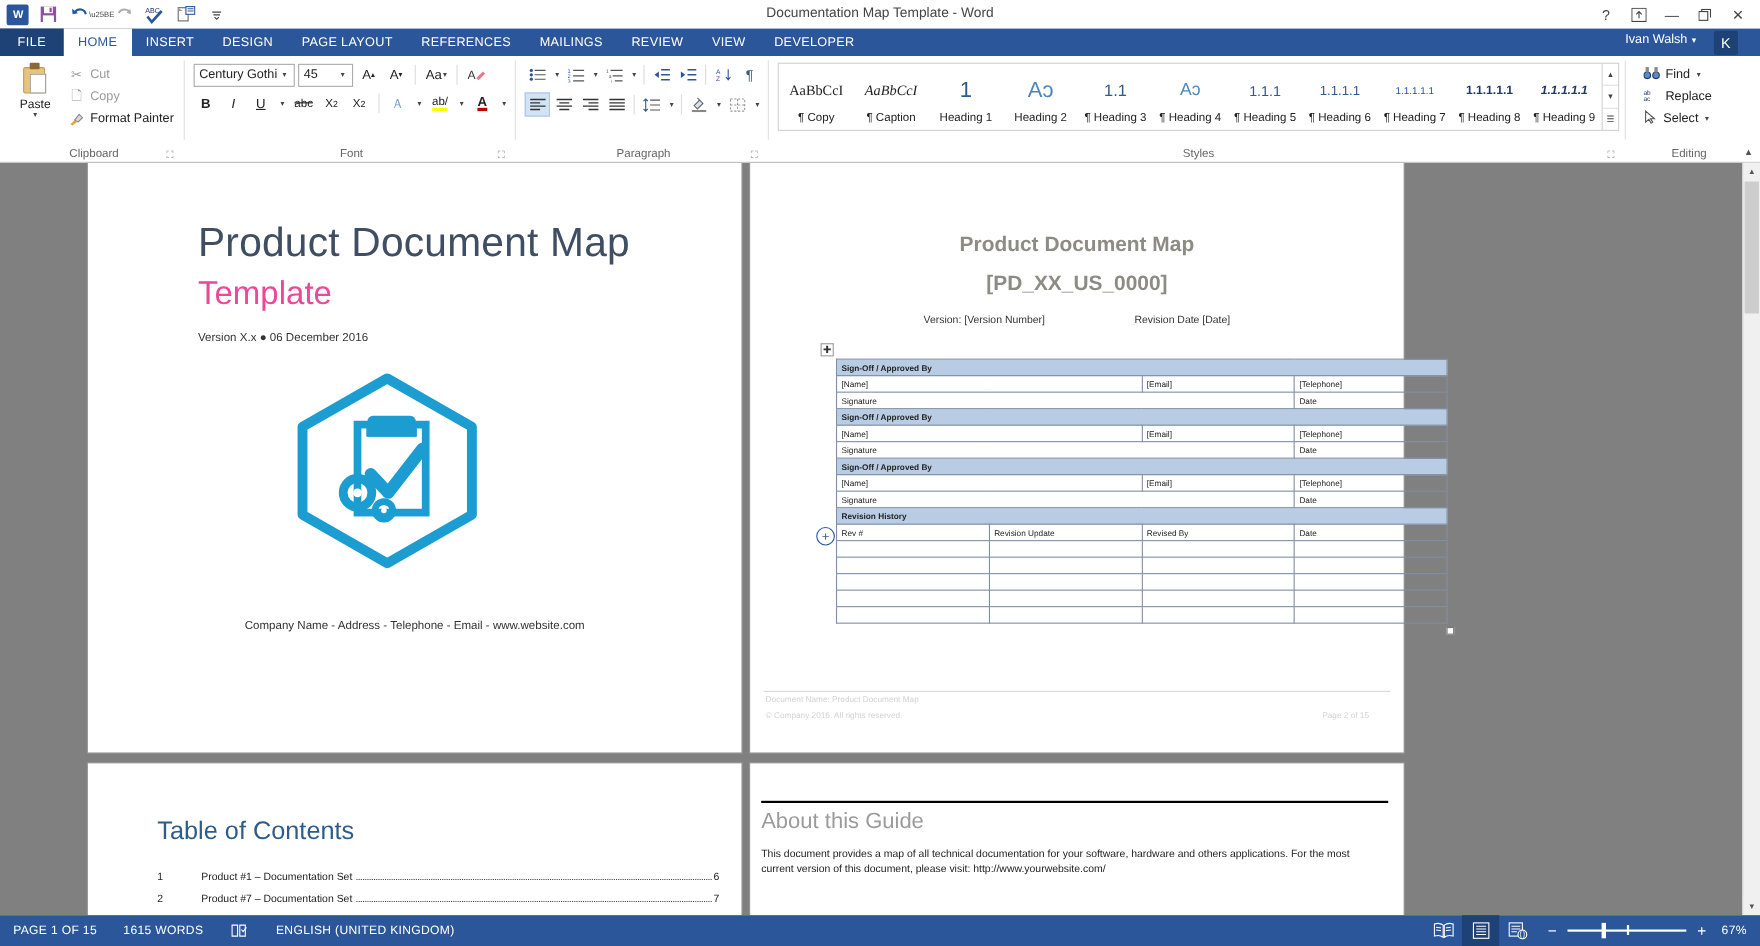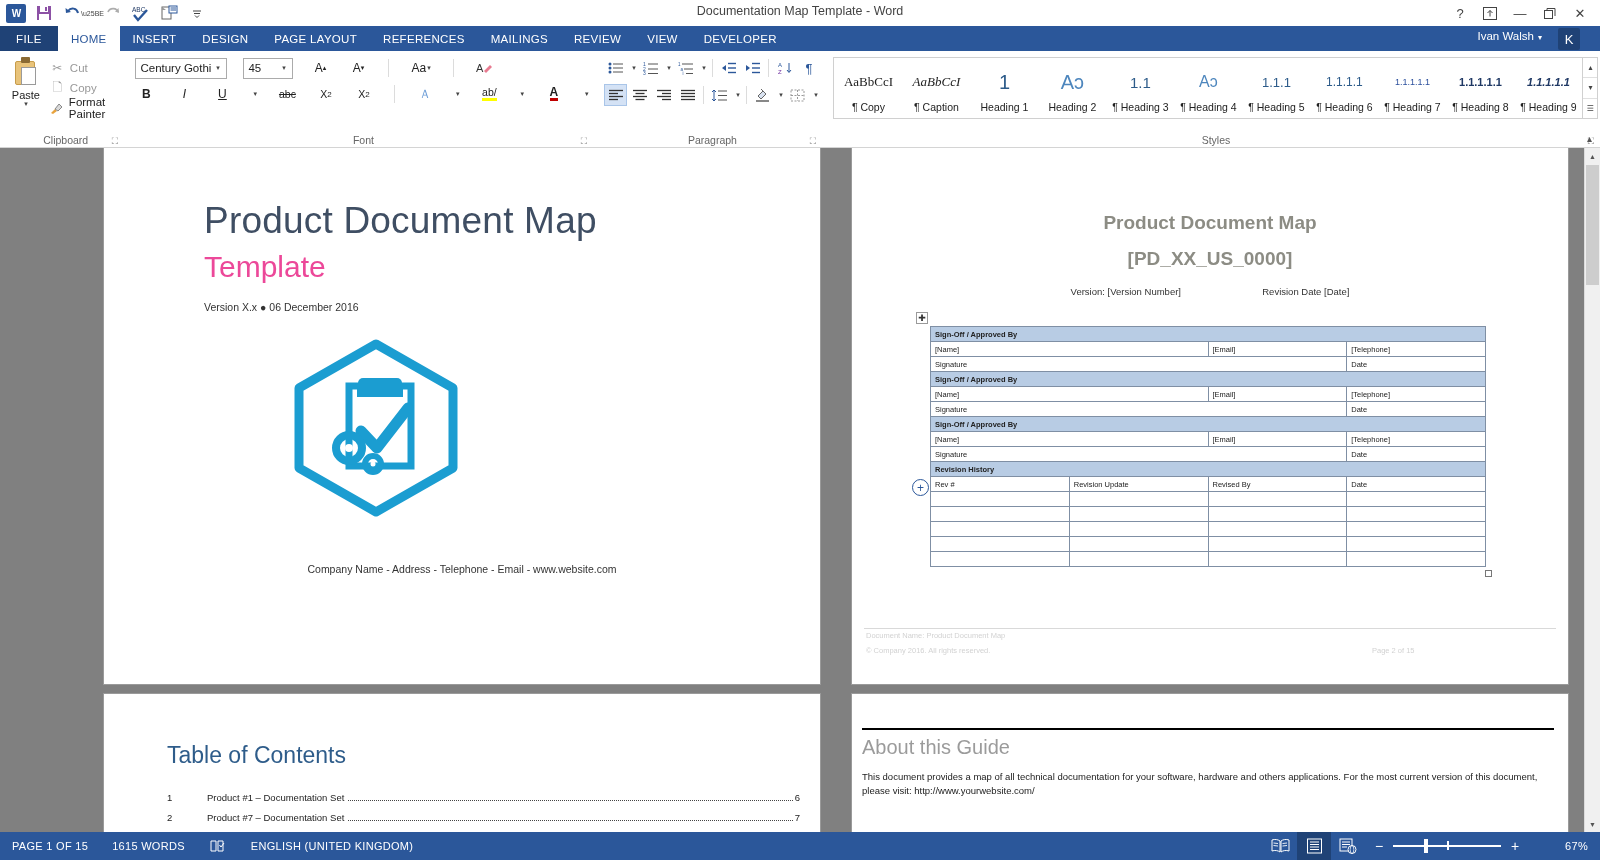--- a/index.html
+++ b/index.html
@@ -75,21 +75,21 @@
   .clip-page { position:absolute; left:8px; top:10px; width:15px; height:18px; background:#fff;
                border:1px solid #9a9a9a; }
   .paste-lbl { font-size:11px; color:#222; margin-top:2px; }
   .paste-arrow { font-size:7px; color:#444; margin-top:-1px; }
   .clip-cmds { display:flex; flex-direction:column; gap:2px; padding-top:5px; margin-left:3px; }
   .cmd { display:flex; align-items:center; gap:5px; font-size:11.5px; color:#999; padding:1px 4px; cursor:pointer; height:18px; }
   .cmd.enabled { color:#222; }
   .cmd .ic { width:15px; height:15px; display:flex; align-items:center; justify-content:center; font-size:12px; }
 
   
-  .fontrow { display:flex; align-items:center; gap:16px; height:24px; }
+  .fontrow { display:flex; align-items:center; gap:3px; height:24px; }
   .combo { border:1px solid #ababab; height:21px; background:#fff; display:flex; align-items:center;
            font-size:11.5px; color:#222; padding:0 2px 0 4px; cursor:text; }
   .combo .cv { overflow:hidden; white-space:nowrap; }
   .combo .cb { width:13px; text-align:center; font-size:7px; color:#444; cursor:pointer; }
   .fbtn { min-width:22px; height:22px; display:flex; align-items:center; justify-content:center;
           font-size:12px; color:#222; cursor:pointer; border:1px solid transparent; padding:0 2px; }
   .fbtn.sm { font-size:10.5px; }
   .vsep { width:1px; height:18px; background:#dcdcdc; margin:0 3px; }
   .under-red { border-bottom:3px solid #c00000; line-height:11px; }
   .under-yellow { border-bottom:3px solid #ffff00; line-height:11px; }
@@ -114,21 +114,21 @@
 
   
   .erow { display:flex; align-items:center; gap:5px; font-size:11.5px; color:#222;
           padding:2px 6px; cursor:pointer; height:20px; }
   .collapse-ribbon { position:absolute; right:8px; bottom:3px; font-size:10px; color:#555; cursor:pointer; }
 
   
   .docarea { position:absolute; top:148px; left:0; right:0; bottom:28px; background:#808080;
              overflow:hidden; }
   .pages { position:absolute; left:0; top:0; display:flex; flex-wrap:wrap; gap:10px 8px; padding:0 0 0 80px; }
-  .page { width:716px; background:#fff; box-shadow:0 0 0 1px #9a9a9a; position:relative;margin-left:24px; }
+  .page { width:594px; background:#fff; box-shadow:0 0 0 1px #9a9a9a; position:relative; }
   .page-1 { height:536px; }
 
   
   .cov-title { position:absolute; left:100px; top:52px; font-size:37px; color:#3f4e63;
                font-weight:300; letter-spacing:.2px; }
   .cov-sub { position:absolute; left:100px; top:102px; font-size:30px; color:#ec4899; font-weight:300; }
   .cov-ver { position:absolute; left:100px; top:153px; font-size:10.5px; color:#333; }
   .cov-logo { position:absolute; left:183px; top:190px; width:178px; height:180px; }
   .cov-foot { position:absolute; left:0; right:0; top:415px; text-align:center; font-size:10.5px; color:#333; }
 
@@ -188,21 +188,21 @@
   .st-spacer { flex:1; }
   .view-btn { width:34px; height:28px; display:flex; align-items:center; justify-content:center;
               cursor:pointer; font-size:15px; }
   .view-btn.active { background:#1f4276; }
   .zoom-wrap { display:flex; align-items:center; gap:8px; padding:0 8px; }
   .zoom-minus, .zoom-plus { font-size:14px; cursor:pointer; width:12px; text-align:center; }
   .zoom-track { width:108px; height:28px; position:relative; cursor:pointer; }
   .zoom-line { position:absolute; left:0; right:0; top:13px; height:2px; background:#fff; }
   .zoom-mid { position:absolute; left:54px; top:9px; width:2px; height:9px; background:#fff; }
   .zoom-thumb { position:absolute; left:31px; top:7px; width:4px; height:14px; background:#fff; }
-  .zoom-pct { font-size:11px; padding:0 12px 0 4px; cursor:pointer; letter-spacing:.3px;margin-left:32px; }
+  .zoom-pct { font-size:11px; padding:0 12px 0 4px; cursor:pointer; letter-spacing:.3px; }
 </style>
 </head>
 <body>
 
 <div class="titlebar">
   <div class="qat">
     <div class="qat-btn">
       <div class="word-logo">W</div>
     </div>
     <div class="qat-btn">

